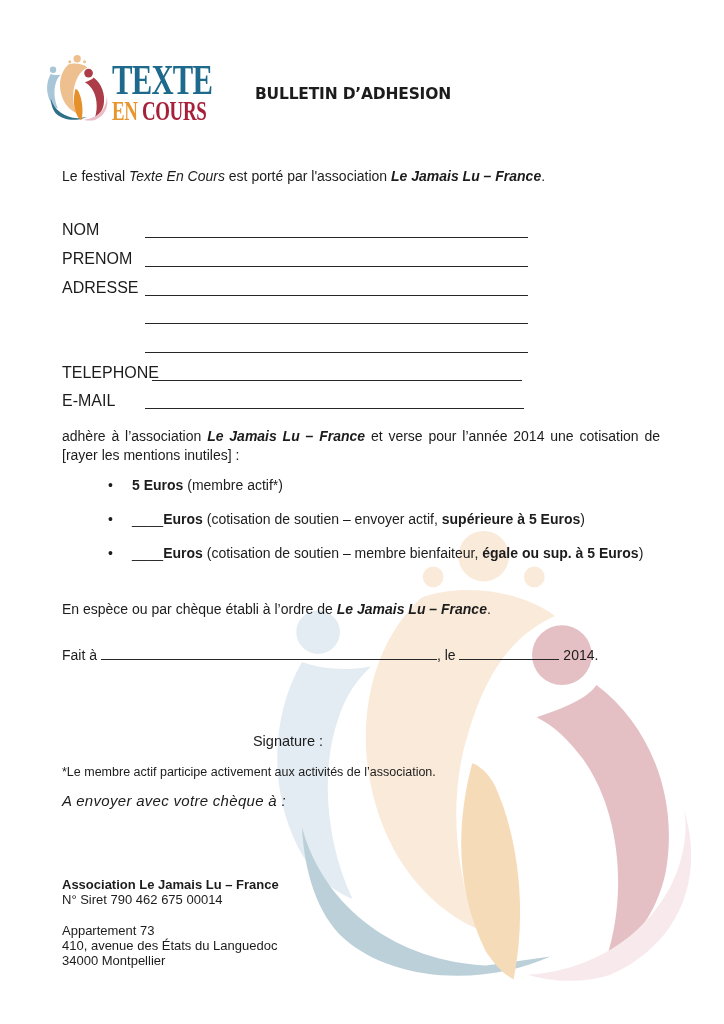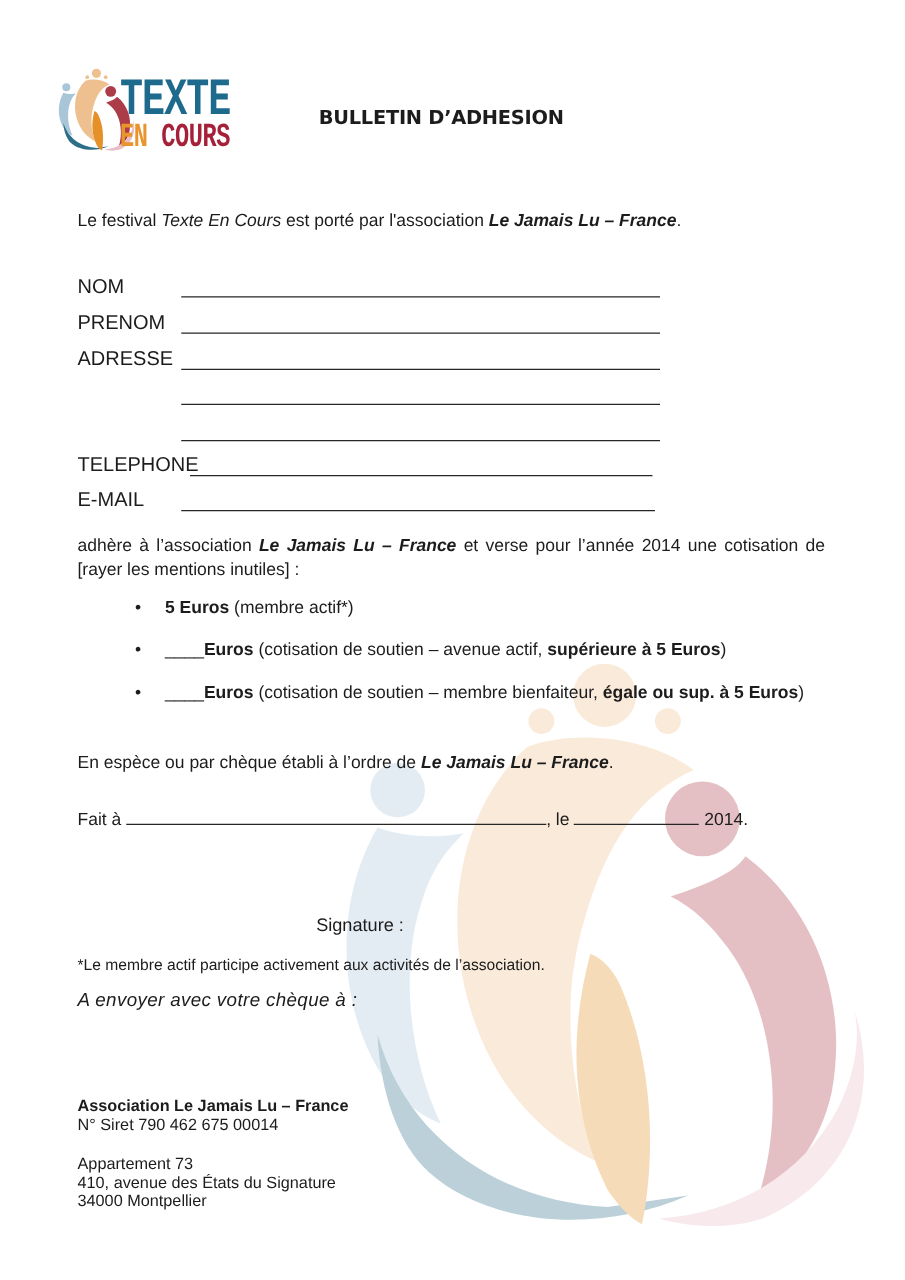--- a/index.html
+++ b/index.html
@@ -7,21 +7,21 @@
     position:relative; width:724px; height:1024px; margin:0 auto;
     background:#ffffff; overflow:hidden;
     font-family:"Liberation Sans", sans-serif; color:#1c1c1c;
   }
 
   
   .watermark { position:absolute; left:256px; top:524px; width:460px; height:460px; opacity:.32; }
 
   
   .logo-mark { position:absolute; left:44px; top:54px; width:67px; height:67px; }
-  .logo-text { position:absolute; left:96px; top:62px; font-family:Liberation Mono, monospace; font-weight:bold; }
+  .logo-text { position:absolute; left:112px; top:62px; font-family:Liberation Serif, serif; font-weight:bold; }
   .logo-line1 { font-size:42px; line-height:36px; color:#1E6A8C; letter-spacing:-1px;
                 transform:scaleX(.73); transform-origin:0 0; white-space:nowrap; }
   .logo-line2 { font-size:27px; line-height:24px; margin-top:1px; letter-spacing:-.5px;
                 transform:scaleX(.70); transform-origin:0 0; white-space:nowrap; }
   .logo-en { color:#E8952E; } .logo-cours { color:#A62039; }
 
   .title { position:absolute; left:255px; top:85px; font-family:"DejaVu Sans", sans-serif;
            font-weight:bold; font-size:15.5px; letter-spacing:-.2px; white-space:nowrap; }
 
   .body-text { font-size:14px; line-height:19px; }
@@ -126,21 +126,21 @@
   <div class="bullet body-text" style="top:476px">
     <span class="marker">•</span>
     <div class="btext">
       <span class="b">5 Euros</span><span> (membre actif*)</span>
     </div>
   </div>
 
   <div class="bullet body-text" style="top:510px">
     <span class="marker">•</span>
     <div class="btext">
-      <span>____</span><span class="b">Euros</span><span> (cotisation de soutien – avenue actif, </span><span class="b">supérieure à 5 Euros</span><span>)</span>
+      <span>____</span><span class="b">Euros</span><span> (cotisation de soutien – envoyer actif, </span><span class="b">supérieure à 5 Euros</span><span>)</span>
     </div>
   </div>
 
   <div class="bullet body-text" style="top:544px">
     <span class="marker">•</span>
     <div class="btext jt">
       <span>____</span><span class="b">Euros</span><span> (cotisation de soutien – membre bienfaiteur, </span><span class="b">égale ou sup. à 5 Euros</span><span>)</span>
     </div>
   </div>
 
@@ -156,18 +156,18 @@
 
   <div class="footnote">*Le membre actif participe activement aux activités de l’association.</div>
 
   <div class="sendto">A envoyer avec votre chèque à :</div>
 
   <div class="address">
     <div class="name">Association Le Jamais Lu – France</div>
     <div>N° Siret 790 462 675 00014</div>
     <div class="grp2">
       <div>Appartement 73</div>
-      <div>410, avenue des États du Signature</div>
+      <div>410, avenue des États du Languedoc</div>
       <div>34000 Montpellier</div>
     </div>
   </div>
 
 </div>
 
 </body></html>

